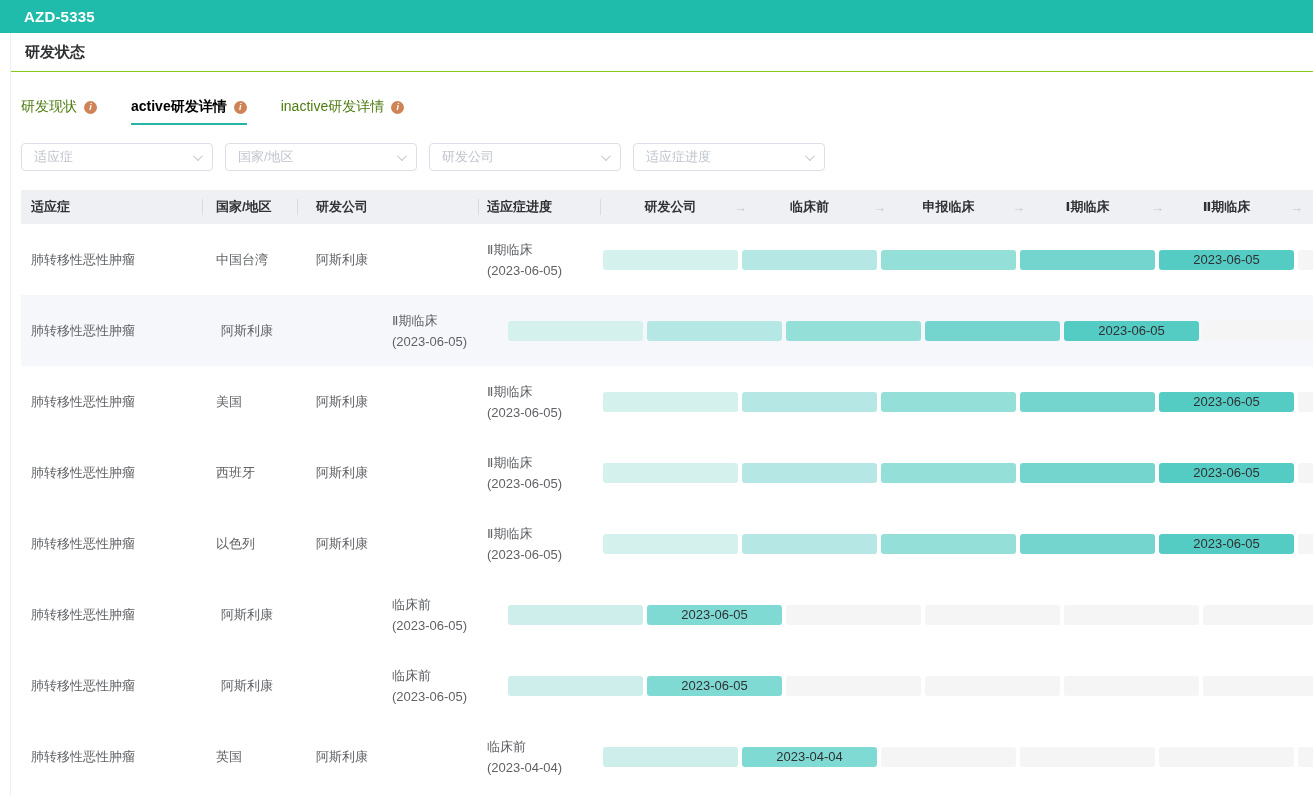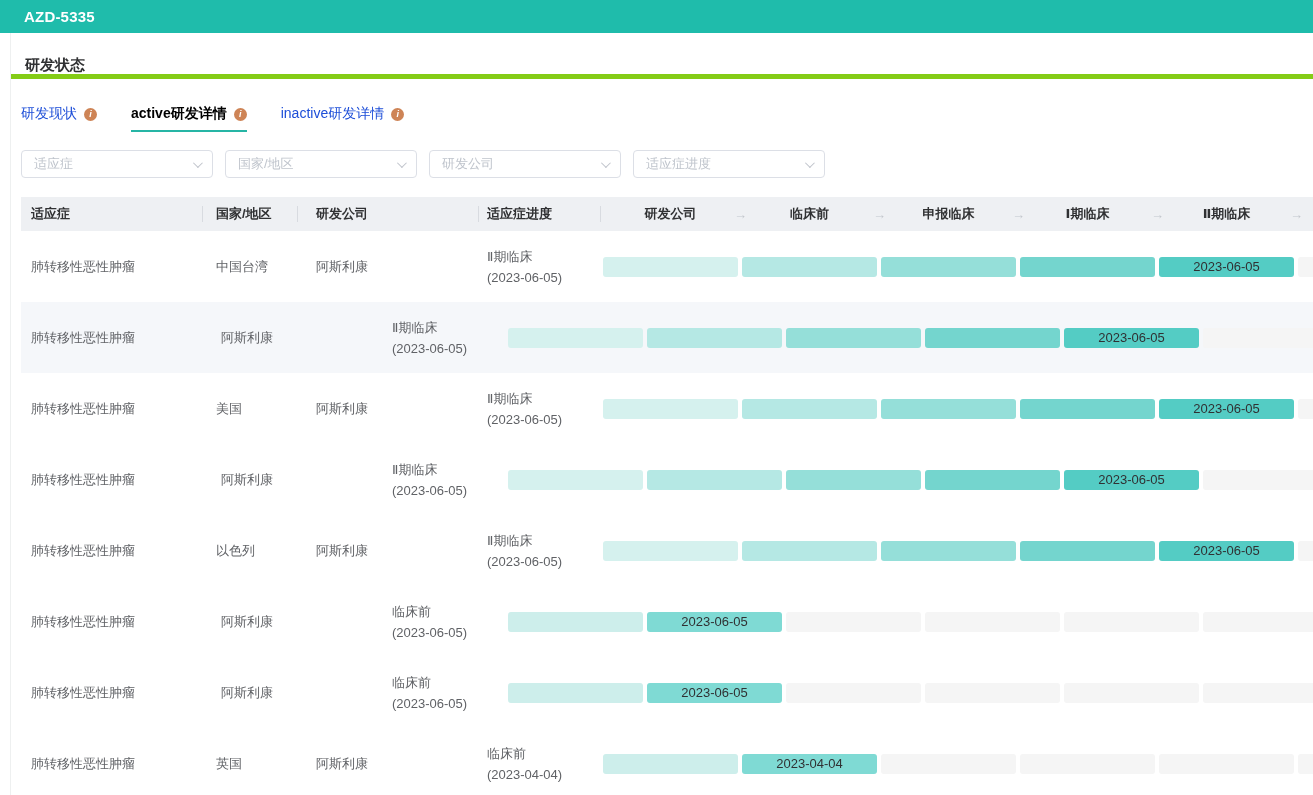--- a/index.html
+++ b/index.html
@@ -6,29 +6,29 @@
   html,body { width:1313px; height:795px; overflow:hidden; background:#fff;
     font-family:"Liberation Sans","DejaVu Sans",sans-serif; }
 
   
   .topbar { height:33px; background:#1fbcab; display:flex; align-items:center; padding-left:24px; }
   .topbar .drug { color:#fff; font-size:15px; font-weight:bold; letter-spacing:.2px; }
 
   
   .content { margin-left:10px; width:1303px; height:762px; border-left:1px solid #eef0f0; overflow:hidden; }
 
-  .section-head { height:22px; display:flex; align-items:center; padding-left:14px;
-    border-bottom:5px solid #84cc16;margin-top:24px; }
+  .section-head { height:39px; display:flex; align-items:center; padding-left:14px;
+    border-bottom:1px solid #84cc16; }
   .section-head span { font-size:15px; font-weight:bold; color:#303133; }
 
   
   .tabs { display:flex; gap:34px; padding:26px 0 0 10px; }
   .tab { display:flex; align-items:center; gap:7px; padding-bottom:7px;
     border-bottom:2px solid transparent; cursor:pointer; }
-  .tab .tab-label { font-size:14px; color:#1d4ed8; }
+  .tab .tab-label { font-size:14px; color:#4d7c0f; }
   .tab.is-active { border-bottom-color:#26b5a5; }
   .tab.is-active .tab-label { color:#000000; font-weight:bold; }
   .info-icon { width:13px; height:13px; border-radius:50%; background:#ce8456; color:#fff;
     font-size:9px; font-weight:bold; font-style:italic; display:inline-flex;
     align-items:center; justify-content:center; line-height:1; }
 
   
   .filters { display:flex; gap:12px; padding-left:10px; margin-top:18px; }
   .select { width:192px; height:28px; border:1px solid #dcdfe6; border-radius:4px;
     display:flex; align-items:center; justify-content:space-between; padding:0 12px; background:#fff; cursor:pointer; }
@@ -209,20 +209,21 @@
           </div>
           <div class="stage-cell">
             <div class="seg" style="background: rgb(84, 204, 196);">2023-06-05</div>
           </div>
           <div class="stage-cell">
             <div class="seg" style="background: rgb(245, 245, 245);"></div>
           </div>
         </div>
         <div class="trow">
     <div class="cell c-ind">肺转移性恶性肿瘤</div>
+    <div class="cell c-cty">西班牙</div>
     <div class="cell c-com">阿斯利康</div>
     <div class="cell c-prog">
       <div>Ⅱ期临床</div>
       <div>(2023-06-05)</div>
     </div>
   <div class="stage-cell">
             <div class="seg" style="background: rgb(213, 241, 238);"></div>
           </div>
           <div class="stage-cell">
             <div class="seg" style="background: rgb(181, 232, 228);"></div>

